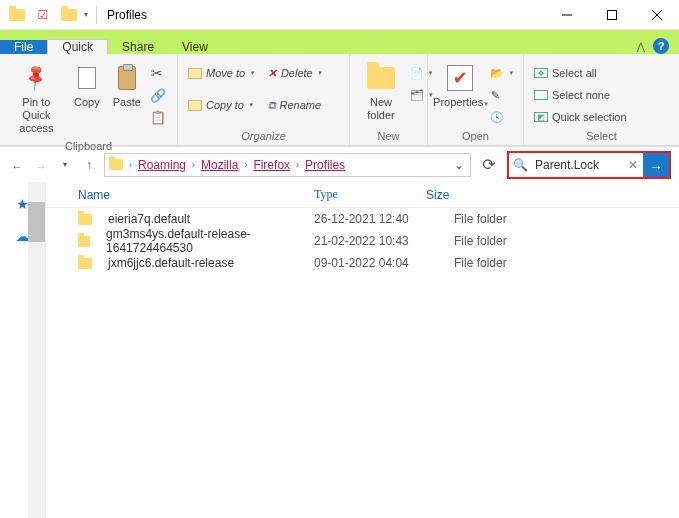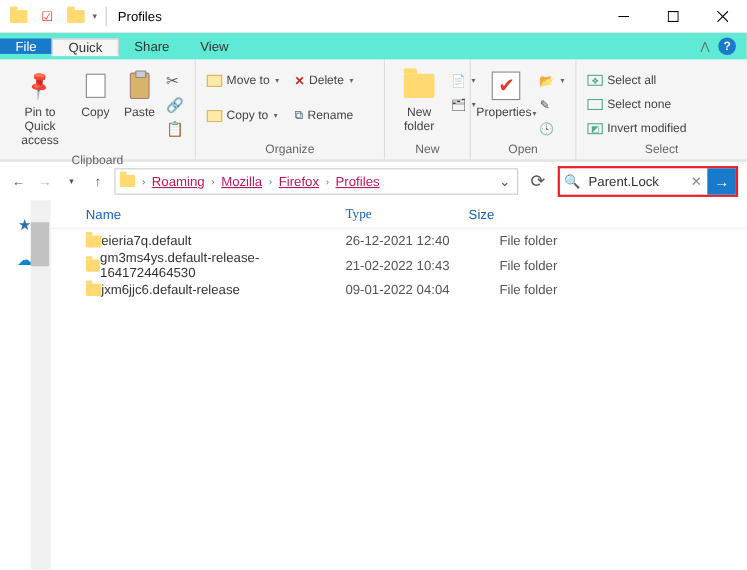--- a/index.html
+++ b/index.html
@@ -14,21 +14,21 @@
 .check-icon { color: #e23b2e; font-size: 12px; }
 .titlebar .sep { width: 1px; height: 18px; background: #ccc; margin: 0 4px; }
 .chev-down-sm { font-size: 8px; color: #666; }
 .titlebar .title { margin-left: 6px; font-size: 12px; color: #000; }
 .titlebar .spacer { flex: 1; }
 .win-controls { display: flex; }
 .win-btn { width: 45px; height: 30px; display: flex; align-items: center; justify-content: center; font-size: 10px; color: #000; }
 .win-btn svg { width: 10px; height: 10px; }
 
 
-.menubar { height: 24px; display: flex; align-items: center; background: #5eead4; position: relative; }
+.menubar { height: 24px; display: flex; align-items: flex-end; background: #bef264; position: relative; }
 .menu-tab { padding: 0 14px; font-size: 12px; display: flex; align-items: center; color: #333; }
 .menu-tab.file { background: #1979ca; color: #fff; }
 .menu-tab.active { border: 1px solid #ccc; border-bottom: 1px solid #f5f5f5; background: #f5f5f5; position: relative; top: 1px; }
 .menubar .right { margin-left: auto; display: flex; align-items: center; gap: 8px; padding-right: 10px; }
 .help-icon { width: 16px; height: 16px; border-radius: 50%; background: #1979ca; color: #fff; font-size: 11px; font-weight: bold; display: flex; align-items: center; justify-content: center; }
 
 
 .ribbon { height: 92px; background: #f5f5f5; border-bottom: 1px solid #ddd; display: flex; }
 .rgroup { border-right: 1px solid #ddd; display: flex; flex-direction: column; }
 .rgroup-body { flex: 1; display: flex; align-items: flex-start; padding: 4px 6px 0 6px; }
@@ -84,21 +84,21 @@
 .tree-ico { font-size: 14px; }
 .listpane { flex: 1; display: flex; flex-direction: column; }
 .list-header { height: 26px; display: flex; align-items: center; border-bottom: 1px solid #eee; font-size: 12px; color: #1560b8; }
 .col { padding: 0 8px; }
 .col.name { width: 260px; padding-left: 32px; }
 .col.date { width: 140px; }
 .col.type { width: 112px; font-family: Liberation Serif, serif; }
 .col.size { flex: 1; }
 .list-rows { }
 .row { height: 22px; display: flex; align-items: center; font-size: 12px; color: #333; }
-.row .cname { width: 260px; display: flex; align-items: center; gap: 0; padding-left: 32px; }
+.row .cname { width: 260px; display: flex; align-items: center; gap: 16px; padding-left: 32px; }
 .row .cdate { width: 140px; color: #555; padding: 0 8px; }
 .row .ctype { width: 112px; color: #555; padding: 0 8px; }
 </style>
 </head>
 <body>
 
 <div class="titlebar">
   <div class="qat">
     <div class="qat-btn">
         <div class="folder-mini"></div>
@@ -175,21 +175,21 @@
             <span class="ico-pboard">🔗</span>
           </div>
         <div class="rbtn-sm">
             <span class="ico-brush">📋</span>
           </div>
       </div>
     </div>
     <div class="rgroup-label">Clipboard</div>
   </div>
 
-  <div class="rgroup" style="width:172px;">
+  <div class="rgroup" style="width:172px;font-style:italic;">
     <div class="rgroup-body">
       <div class="rcol" style="padding-top:4px;">
         <div class="rbtn-sm">
             <span class="ico-copyto"></span>
             <span>Move to</span>
             <span class="tiny-chev">▾</span>
           </div>
         <div style="height:10px;"></div>
         <div class="rbtn-sm">
             <span class="ico-copyto"></span>
@@ -268,21 +268,21 @@
         <div class="rbtn-sm">
             <span class="ico-sel">❖</span>
             <span>Select all</span>
           </div>
         <div class="rbtn-sm">
             <span class="ico-sel"></span>
             <span>Select none</span>
           </div>
         <div class="rbtn-sm">
             <span class="ico-sel">◩</span>
-            <span>Invert modified</span>
+            <span>Quick selection</span>
           </div>
       </div>
     </div>
     <div class="rgroup-label">Select</div>
   </div>
 </div>
 
 <div class="navrow">
   <div class="nav-btn">←</div>
   <div class="nav-btn disabled">→</div>

